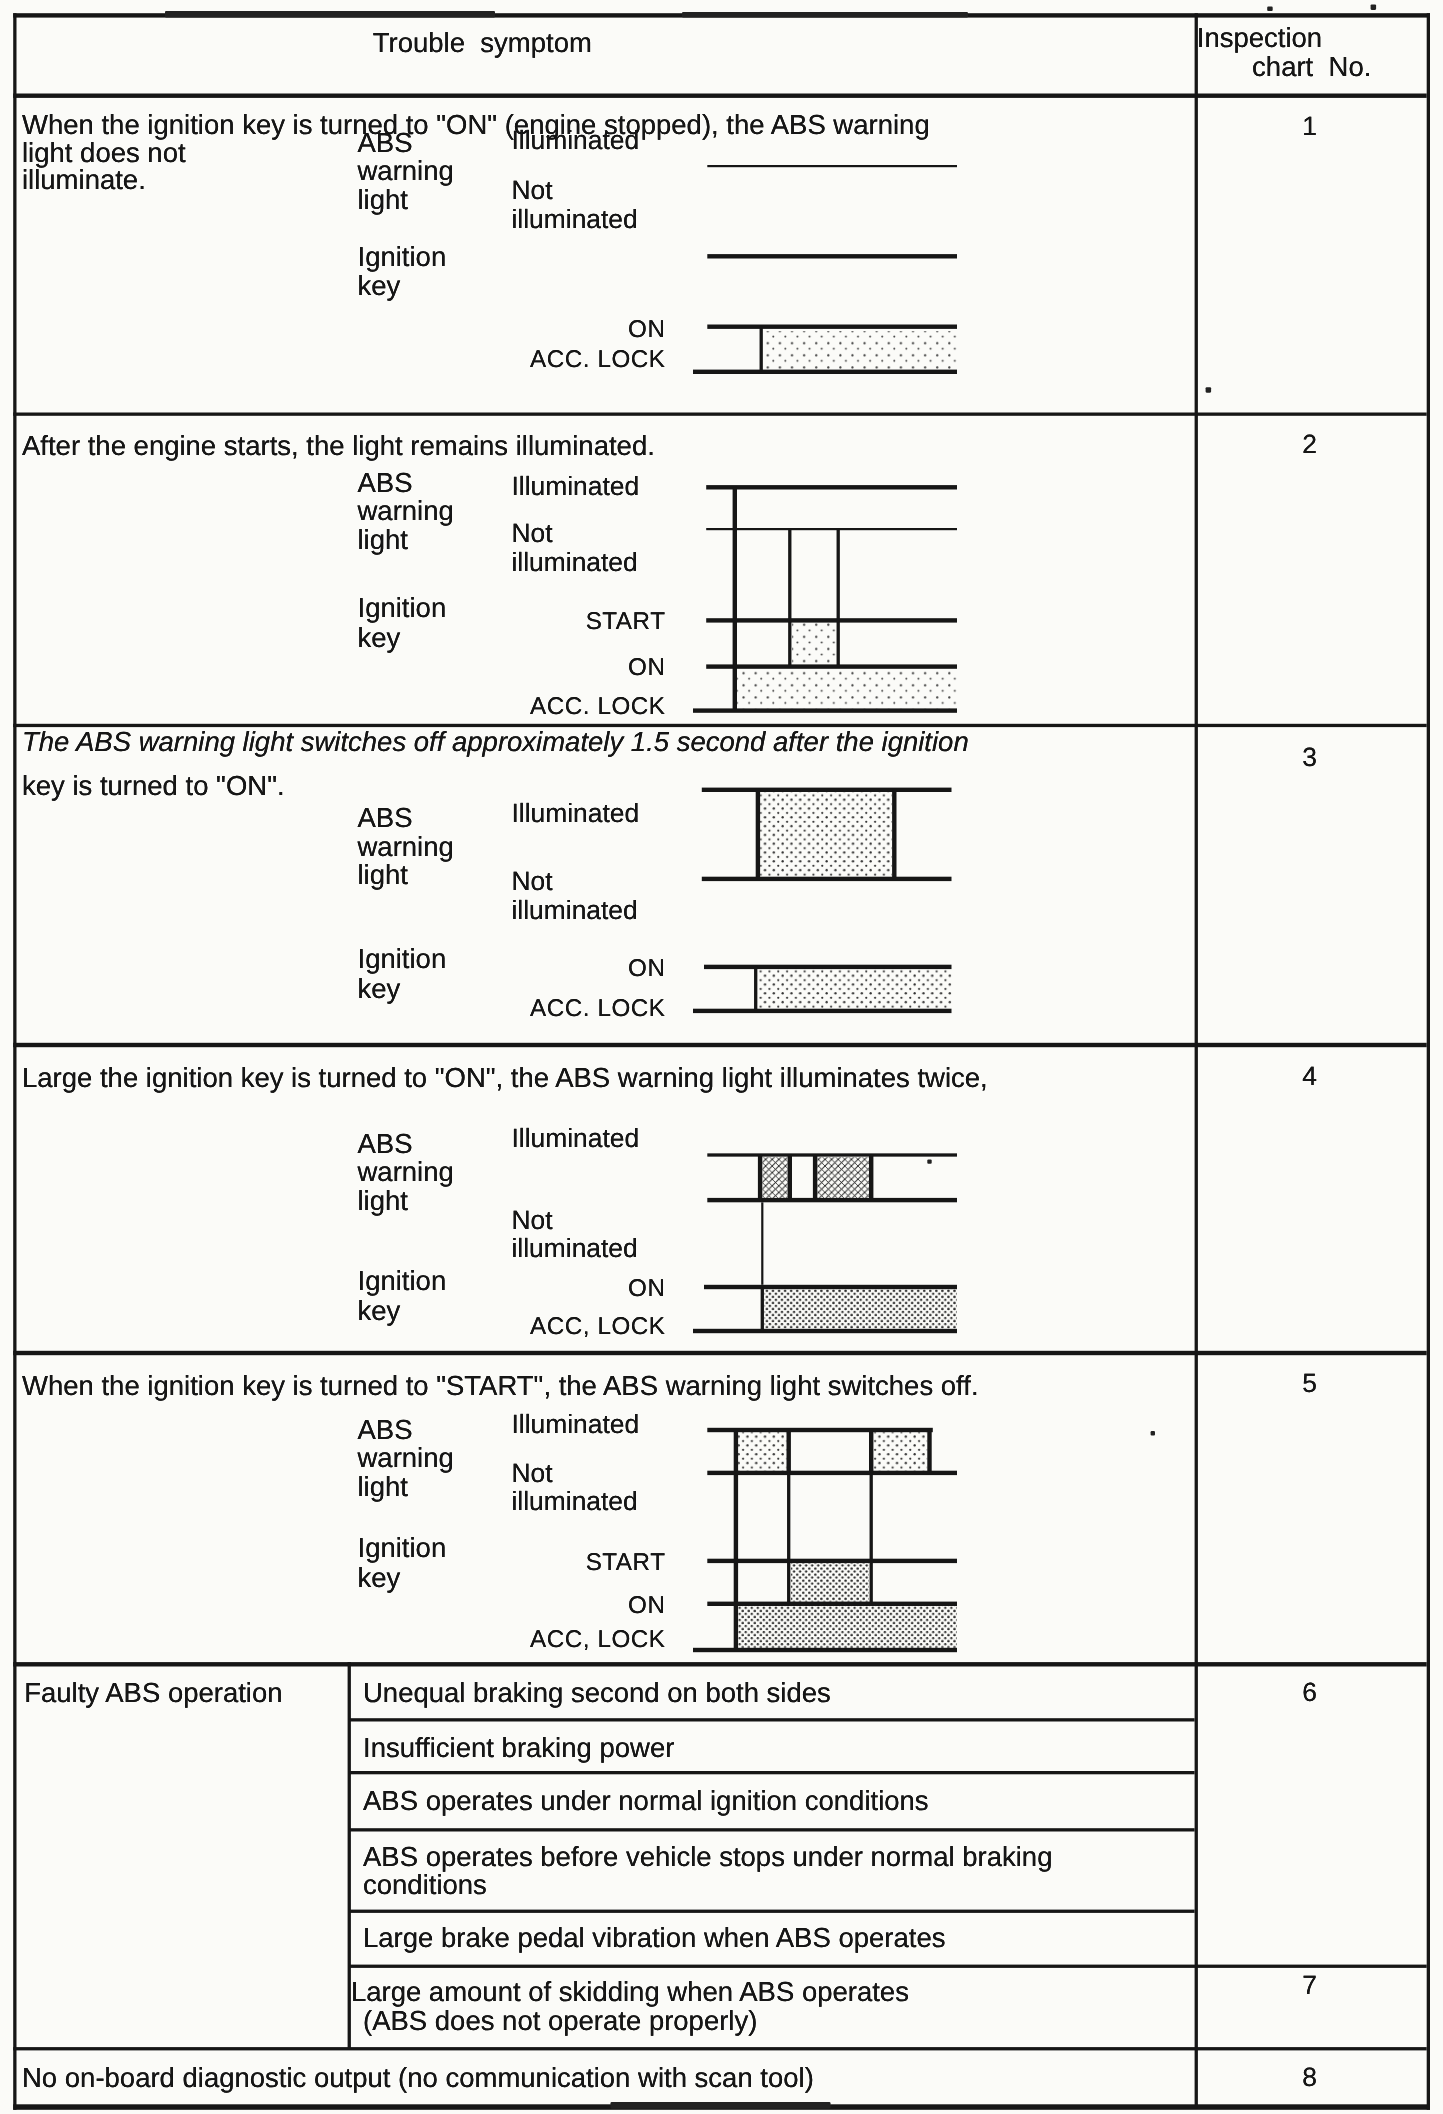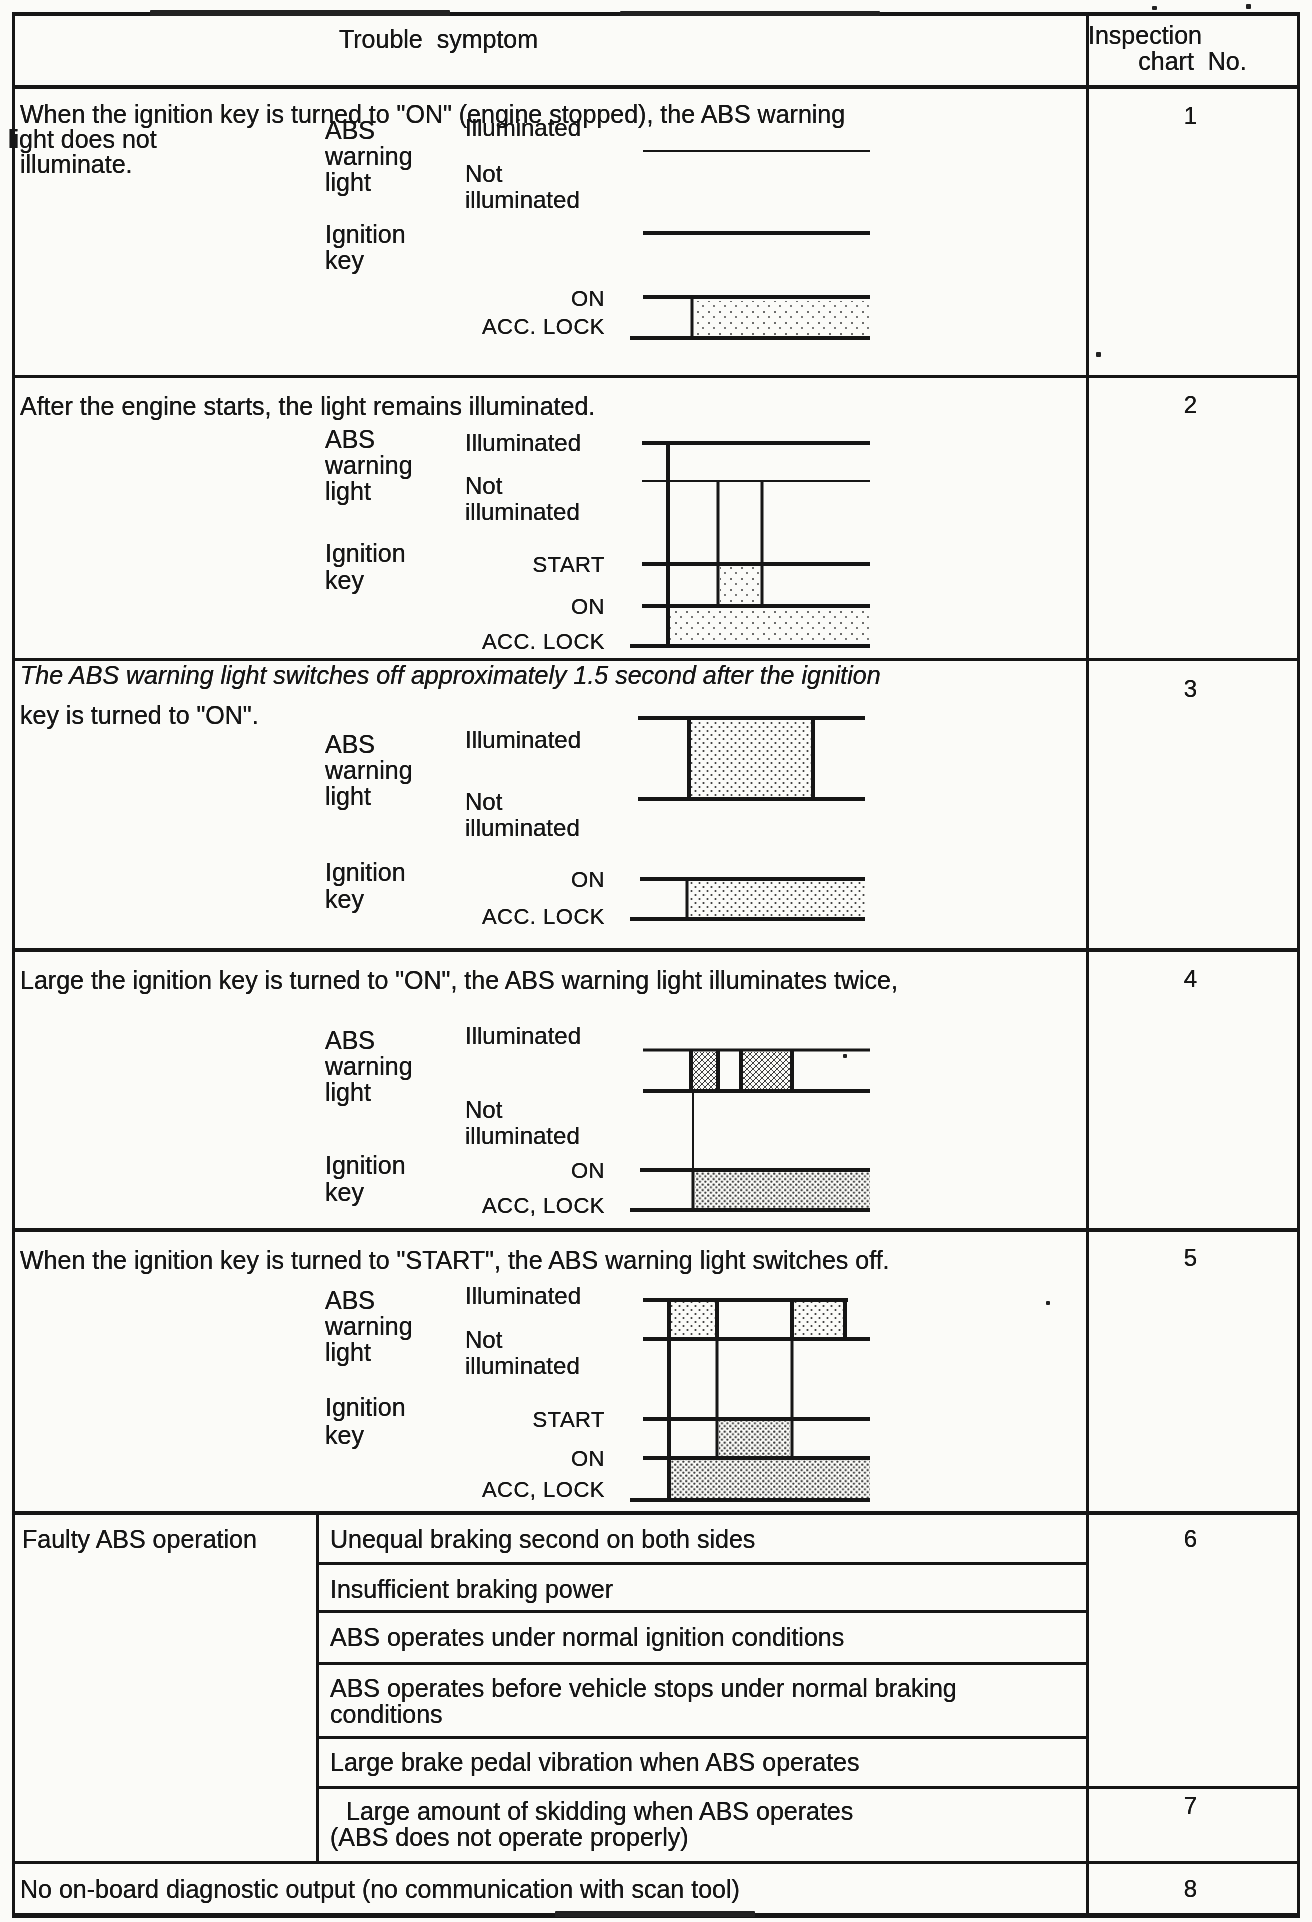--- a/index.html
+++ b/index.html
@@ -66,21 +66,21 @@
     <div class="bl" style="left:318px;top:1610px;width:768px;height:3px"></div>
     <div class="bl" style="left:318px;top:1662px;width:768px;height:3px"></div>
     <div class="bl" style="left:318px;top:1736px;width:768px;height:3px"></div>
 
     <div class="t hdr" style="left:12px;top:26px;width:853px;text-align:center">Trouble symptom</div>
     <div class="t hdr" style="left:1088px;top:22px;width:209px;">Inspection</div>
     <div class="t hdr" style="left:1088px;top:48px;width:209px;text-align:center">chart No.</div>
 
     <div class="srow" style="top:89px;height:286px">
         <div class="t body" style="left: 20px; top: 12px;">When the ignition key is turned to "ON" (engine stopped), the ABS warning</div>
-        <div class="t body" style="left: 8px; top: 37px;">light does not</div>
+        <div class="t body" style="left: 20px; top: 37px;">light does not</div>
         <div class="t body" style="left: 20px; top: 62px;">illuminate.</div>
         <div class="t g" style="left: 325px; top: 28px;">ABS</div>
         <div class="t g" style="left: 325px; top: 54px;">warning</div>
         <div class="t g" style="left: 325px; top: 80px;">light</div>
         <div class="t st" style="left: 465px; top: 26px;">Illuminated</div>
         <div class="t st" style="left: 465px; top: 72px;">Not</div>
         <div class="t st" style="left: 465px; top: 98px;">illuminated</div>
         <div class="t g" style="left: 325px; top: 132px;">Ignition</div>
         <div class="t g" style="left: 325px; top: 158px;">key</div>
         <div class="t ks" style="left: 305px; width: 300px; text-align: right; top: 198px;">ON</div>
@@ -214,21 +214,21 @@
     <div class="t num" style="left:1088px;top:1793px;width:205px;text-align:center">7</div>
     <div class="t num" style="left:1088px;top:1876px;width:205px;text-align:center">8</div>
 
     <div class="t body" style="left:22px;top:1526px">Faulty ABS operation</div>
     <div class="t body" style="left:330px;top:1526px">Unequal braking second on both sides</div>
     <div class="t body" style="left:330px;top:1576px">Insufficient braking power</div>
     <div class="t body" style="left:330px;top:1624px">ABS operates under normal ignition conditions</div>
     <div class="t body" style="left:330px;top:1675px">ABS operates before vehicle stops under normal braking</div>
     <div class="t body" style="left:330px;top:1701px">conditions</div>
     <div class="t body" style="left:330px;top:1749px">Large brake pedal vibration when ABS operates</div>
-    <div class="t body" style="left:346px;top:1798px">Large amount of skidding when ABS operates</div>
+    <div class="t body" style="left:319px;top:1798px">Large amount of skidding when ABS operates</div>
     <div class="t body" style="left:330px;top:1824px">(ABS does not operate properly)</div>
 
     <div class="t body" style="left:20px;top:1876px">No on-board diagnostic output (no communication with scan tool)</div>
 
     <div class="art" style="left:150px;top:10px;width:300px;height:6px"></div>
     <div class="art" style="left:620px;top:11px;width:260px;height:5px"></div>
     <div class="art" style="left:1152px;top:6px;width:5px;height:4px"></div>
     <div class="art" style="left:1246px;top:4px;width:5px;height:5px"></div>
     <div class="art" style="left:1096px;top:352px;width:5px;height:5px"></div>
     <div class="art" style="left:843px;top:1054px;width:4px;height:4px"></div>

